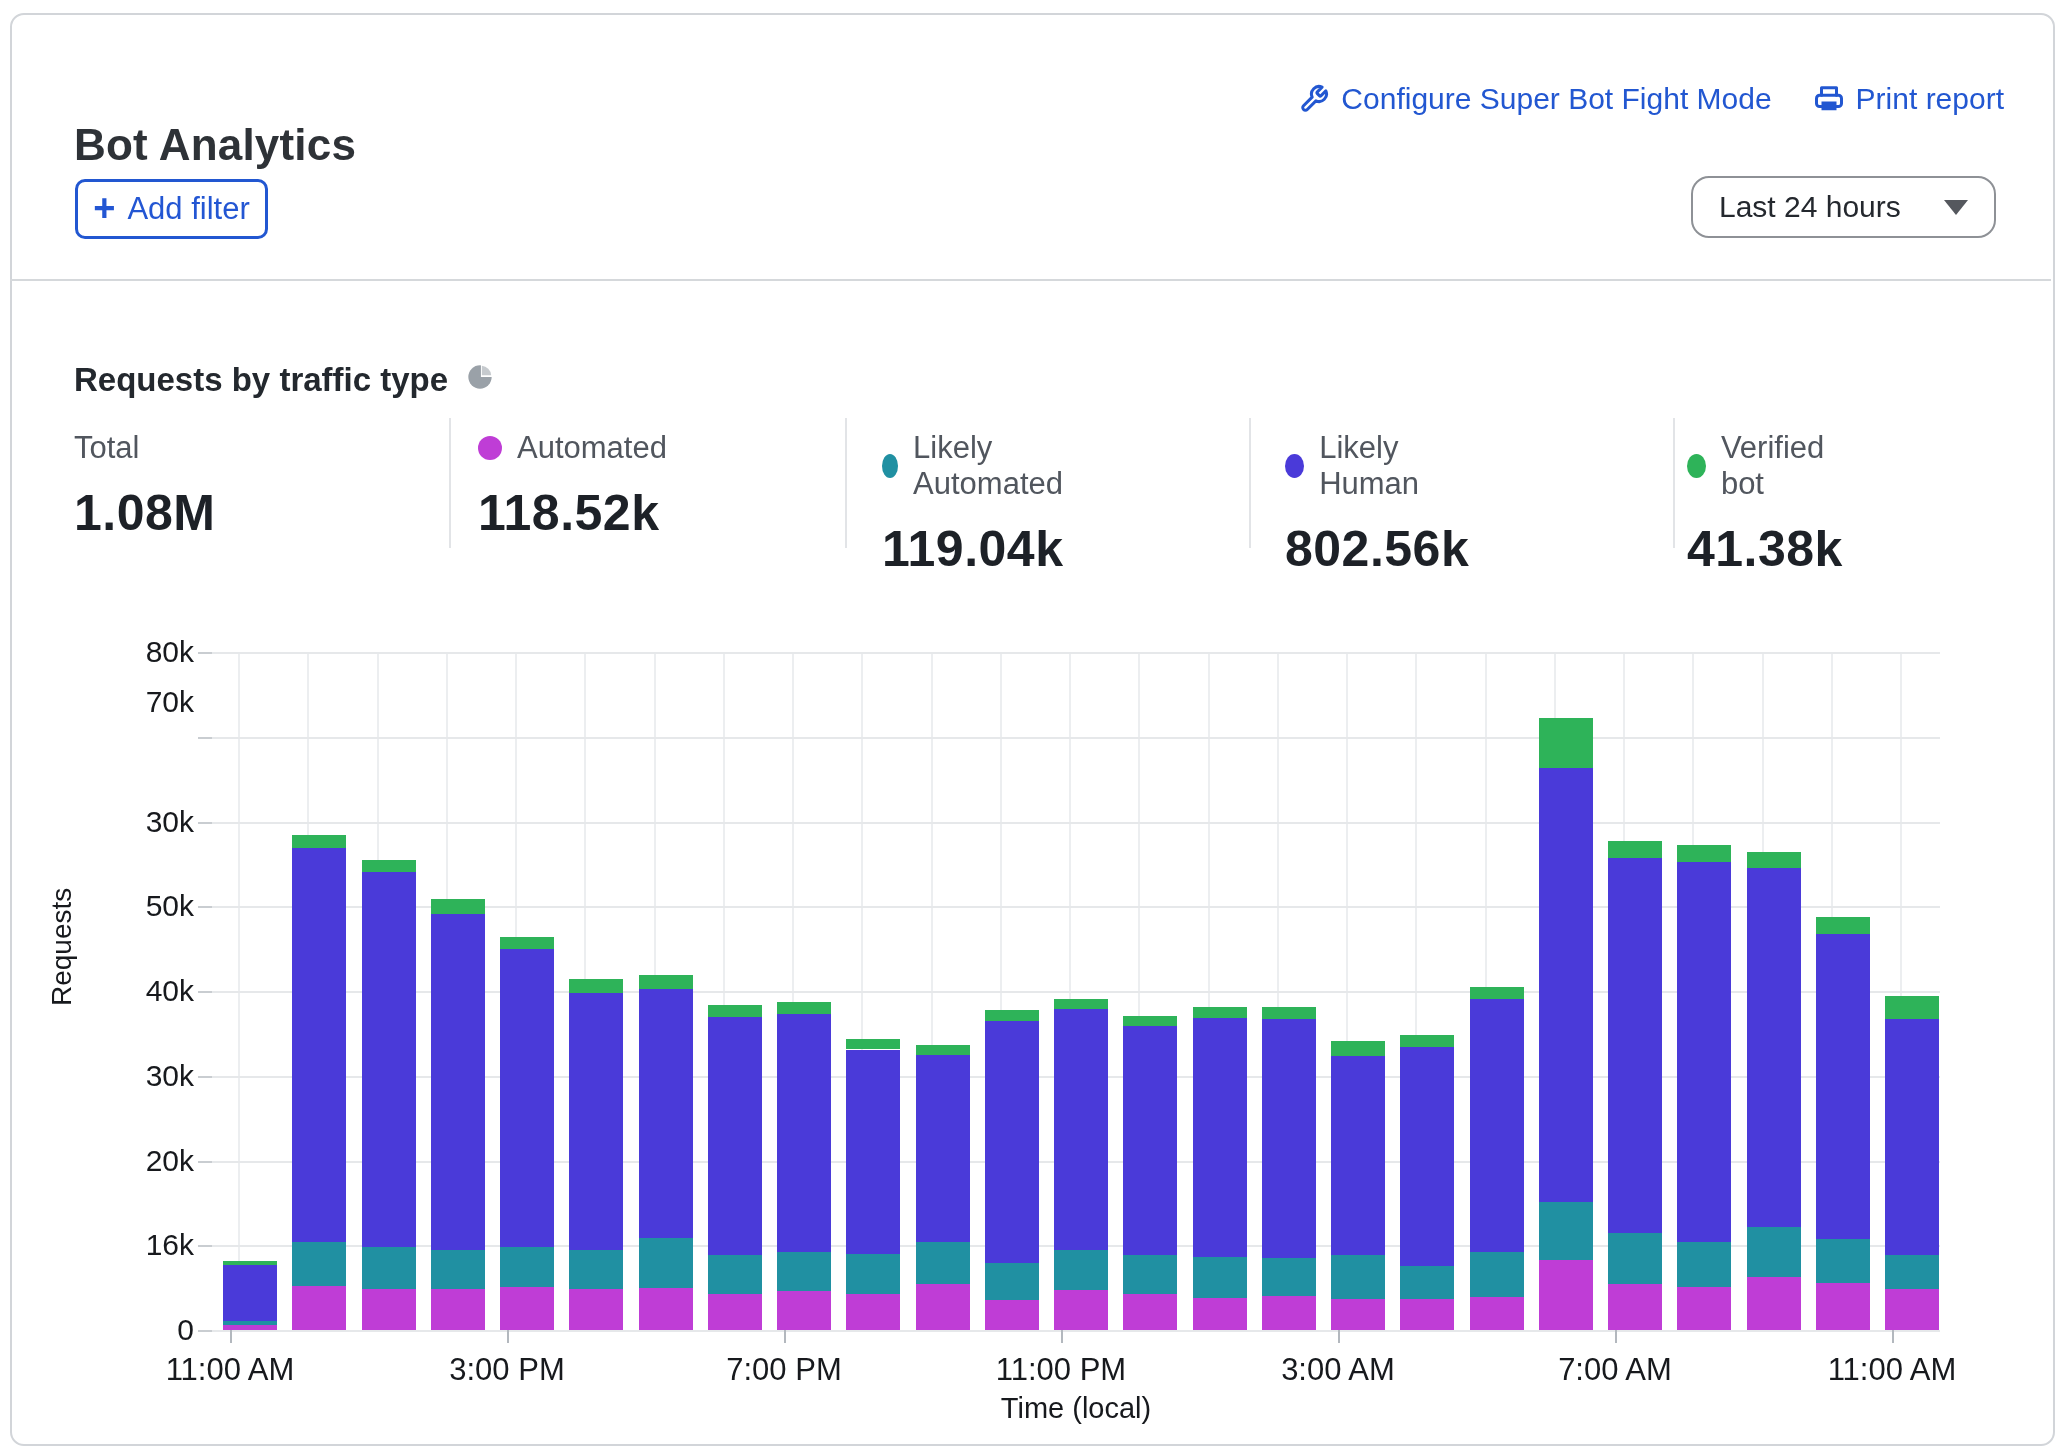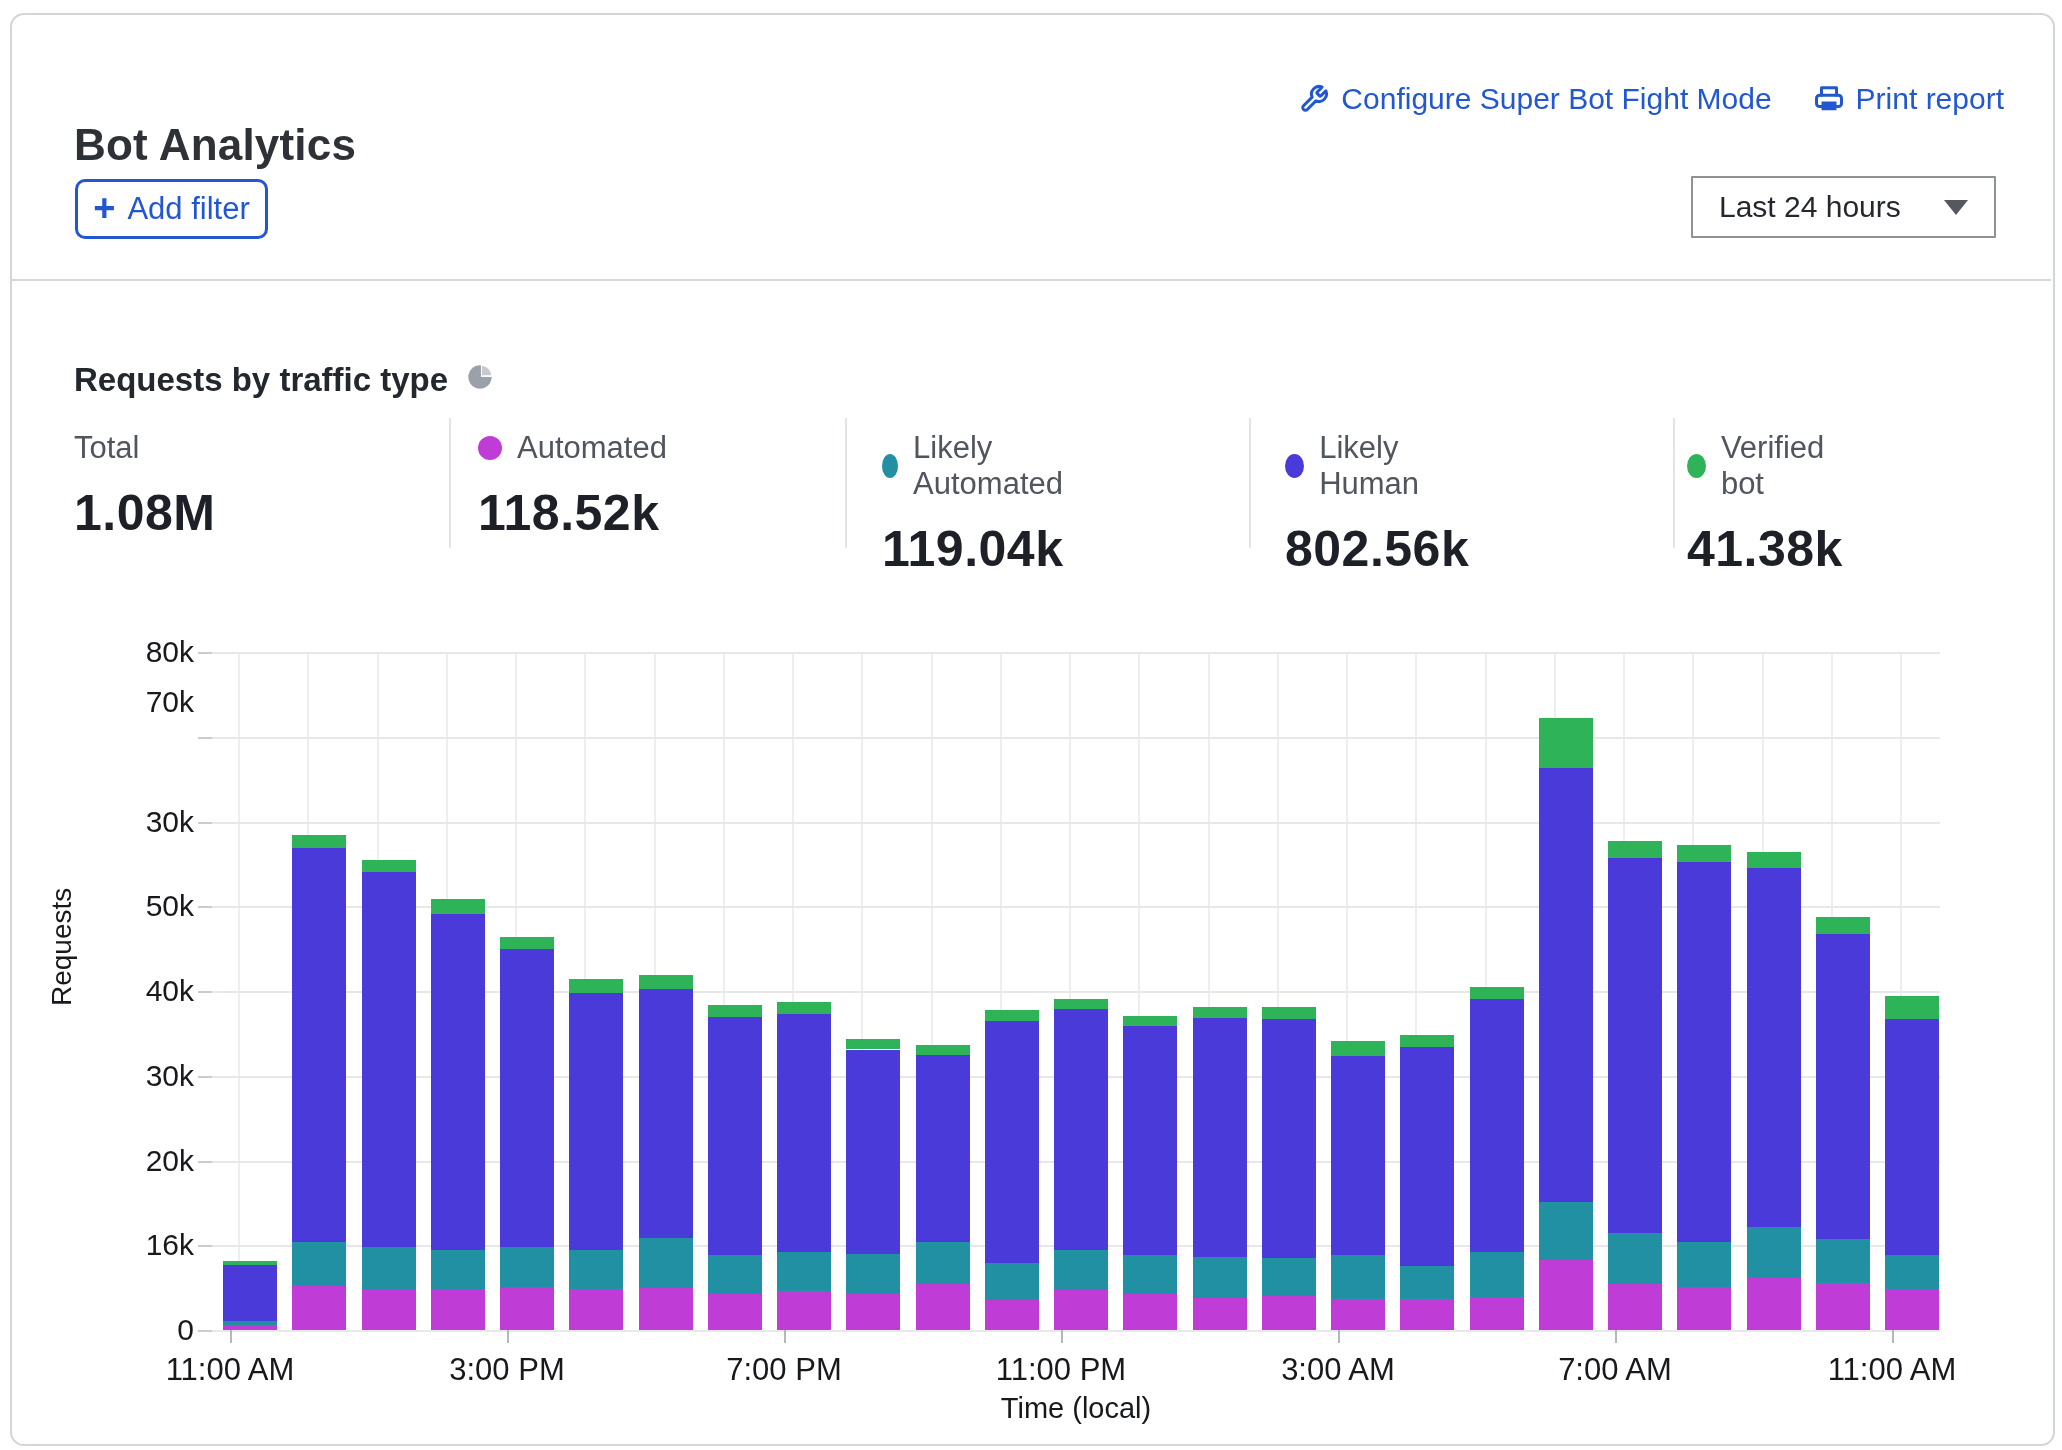--- a/index.html
+++ b/index.html
@@ -21,21 +21,21 @@
   }
   .hlink{display:flex;align-items:center;gap:12px;color:#2257d1;font-size:30px;cursor:pointer;}
   .hlink svg{display:block;}
   #add-filter-button{
     left:75px;top:179px;width:193px;height:60px;border:3px solid #2257d1;border-radius:10px;
     background:#fff;display:flex;align-items:center;justify-content:center;gap:12px;
     color:#2356d3;font-size:31px;cursor:pointer;box-sizing:border-box;
   }
   #add-filter-button .plus{font-size:38px;font-weight:bold;line-height:1;margin-top:-3px;}
   #time-range-select{
-    left:1691px;top:176px;width:305px;height:62px;border:2px solid #8e9196;border-radius:1px;
+    left:1691px;top:176px;width:305px;height:62px;border:2px solid #8e9196;border-radius:18px;
     background:#fff;display:flex;align-items:center;box-sizing:border-box;cursor:pointer;
     font-size:30px;color:#24282e;padding:0 26px;
   }
   #time-range-select .caret{
     margin-left:auto;width:0;height:0;border-left:12px solid transparent;
     border-right:12px solid transparent;border-top:15px solid #55585e;
   }
   #header-divider{left:10px;top:279px;width:2041px;height:0;border-top:2px solid #d5d8db;}
   #section-heading{
     left:74px;top:361px;font-size:33px;font-weight:bold;color:#23282e;

